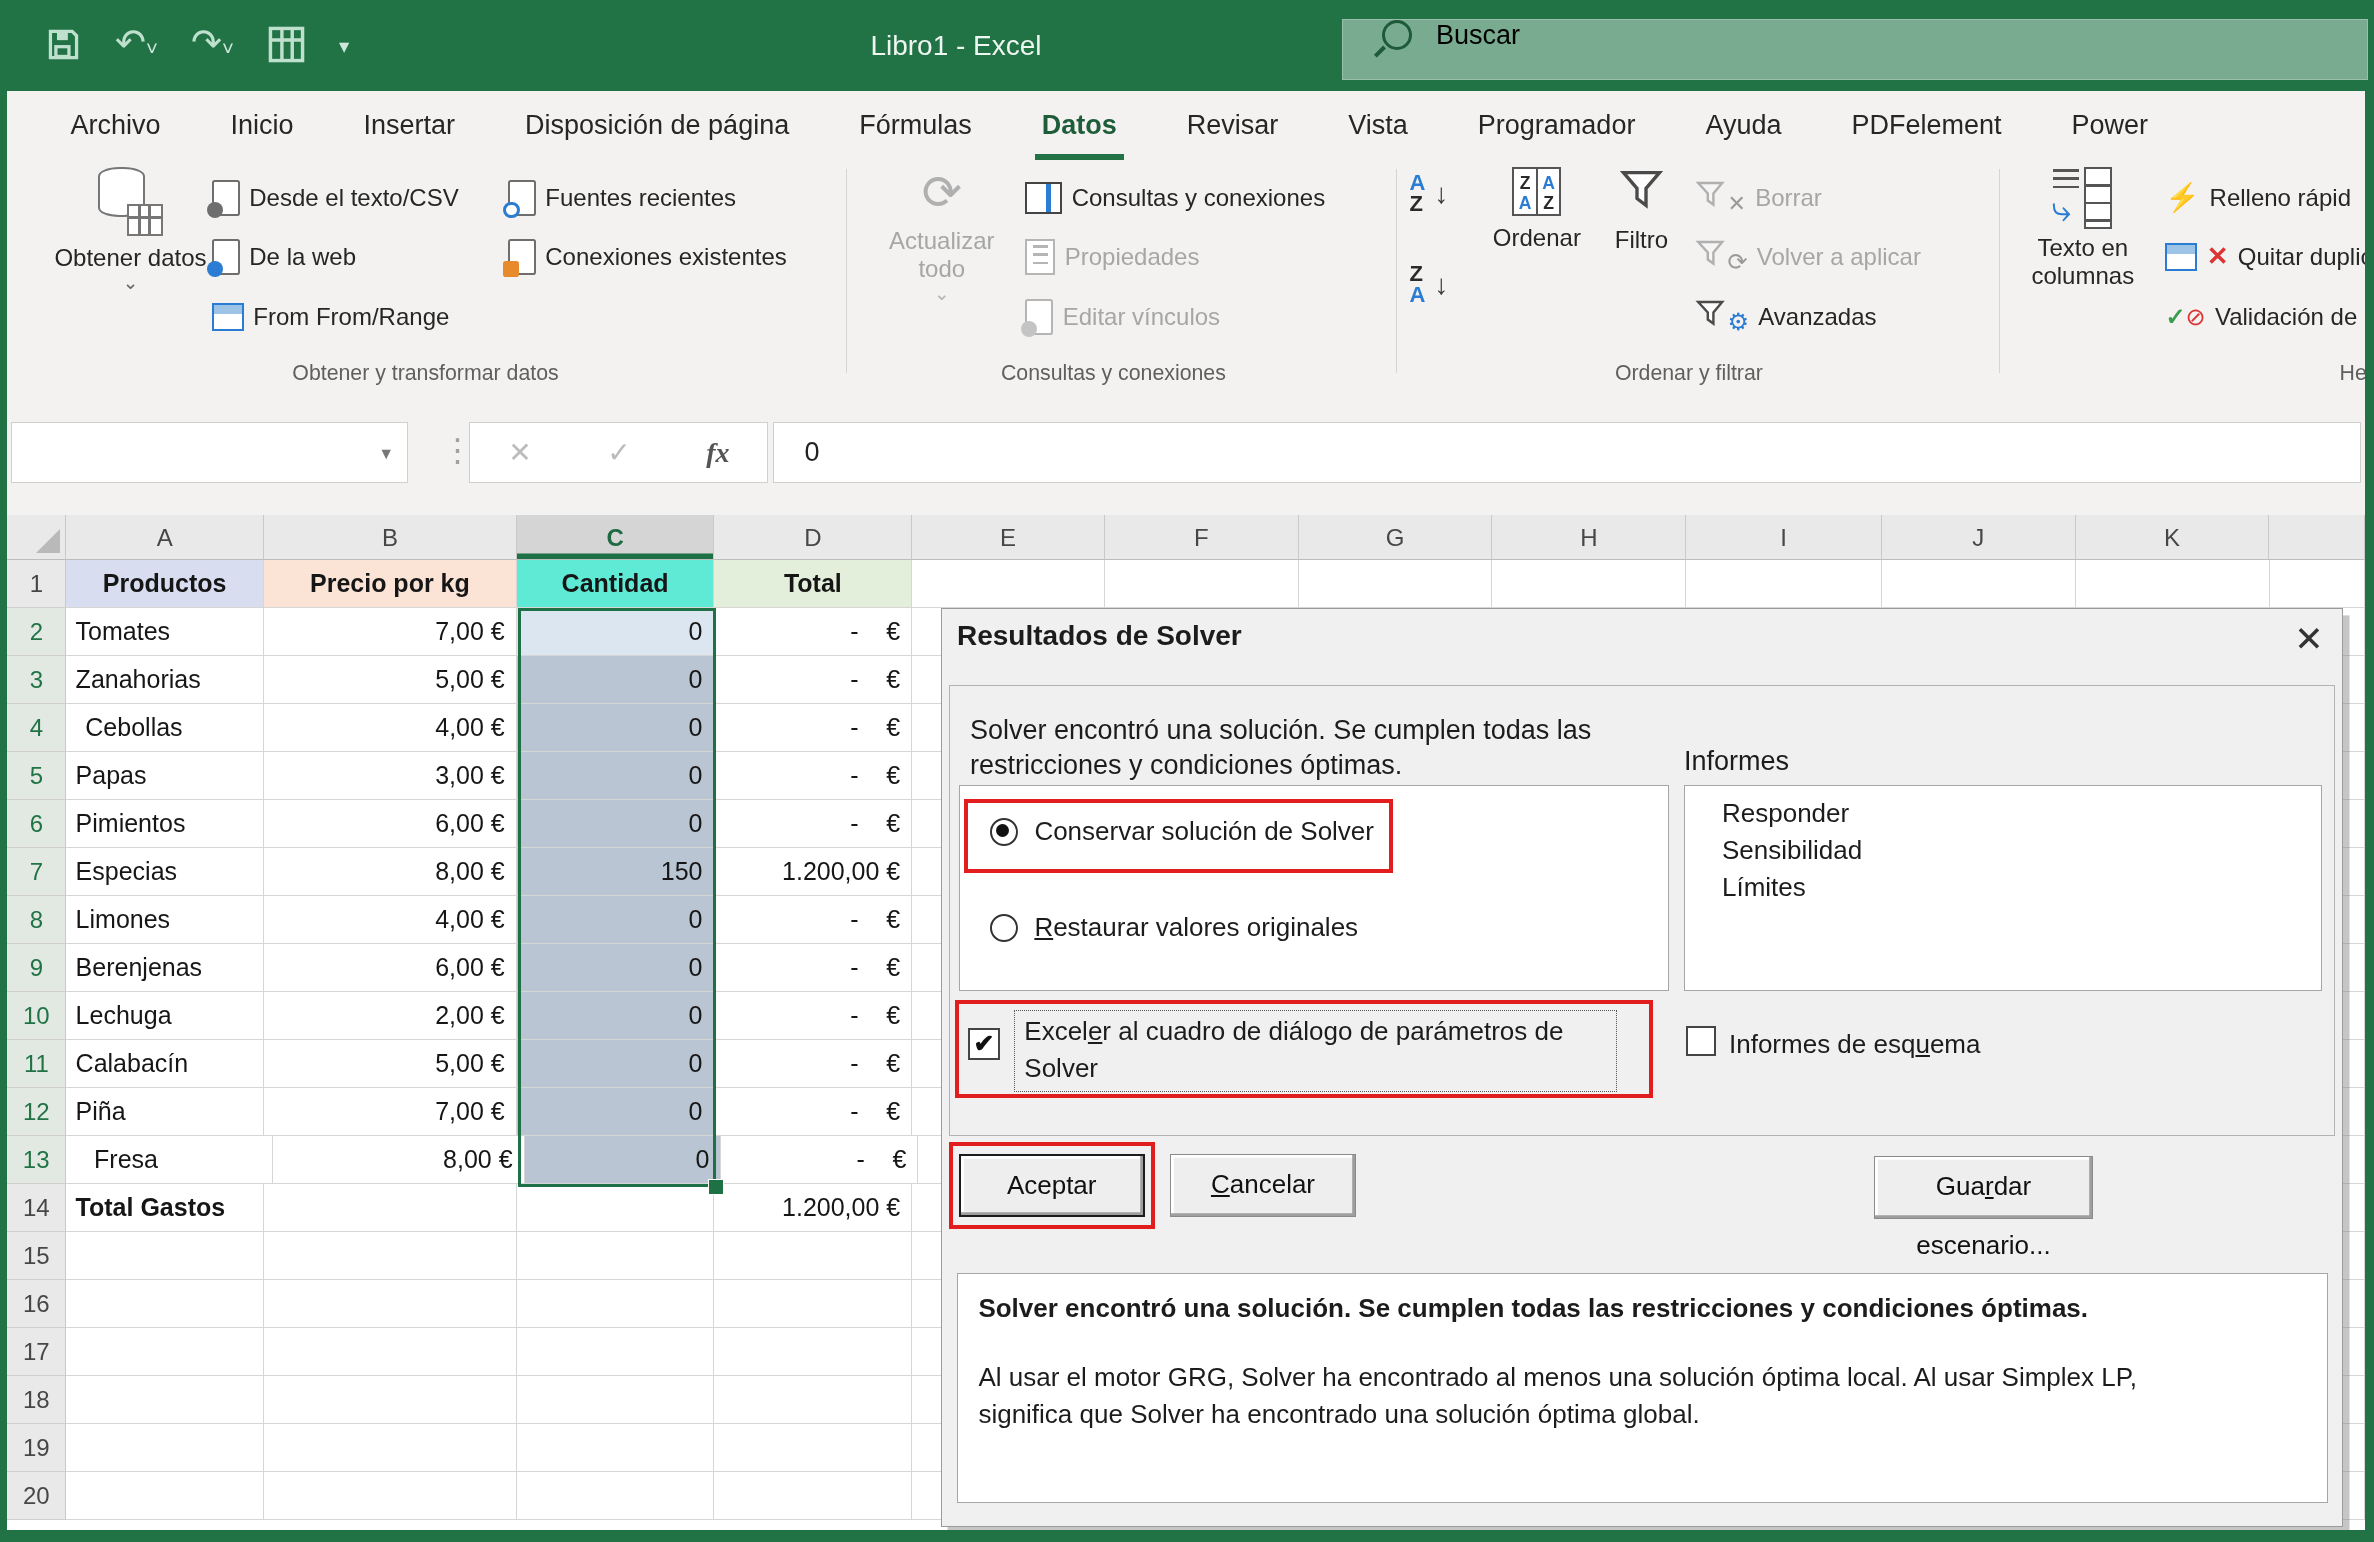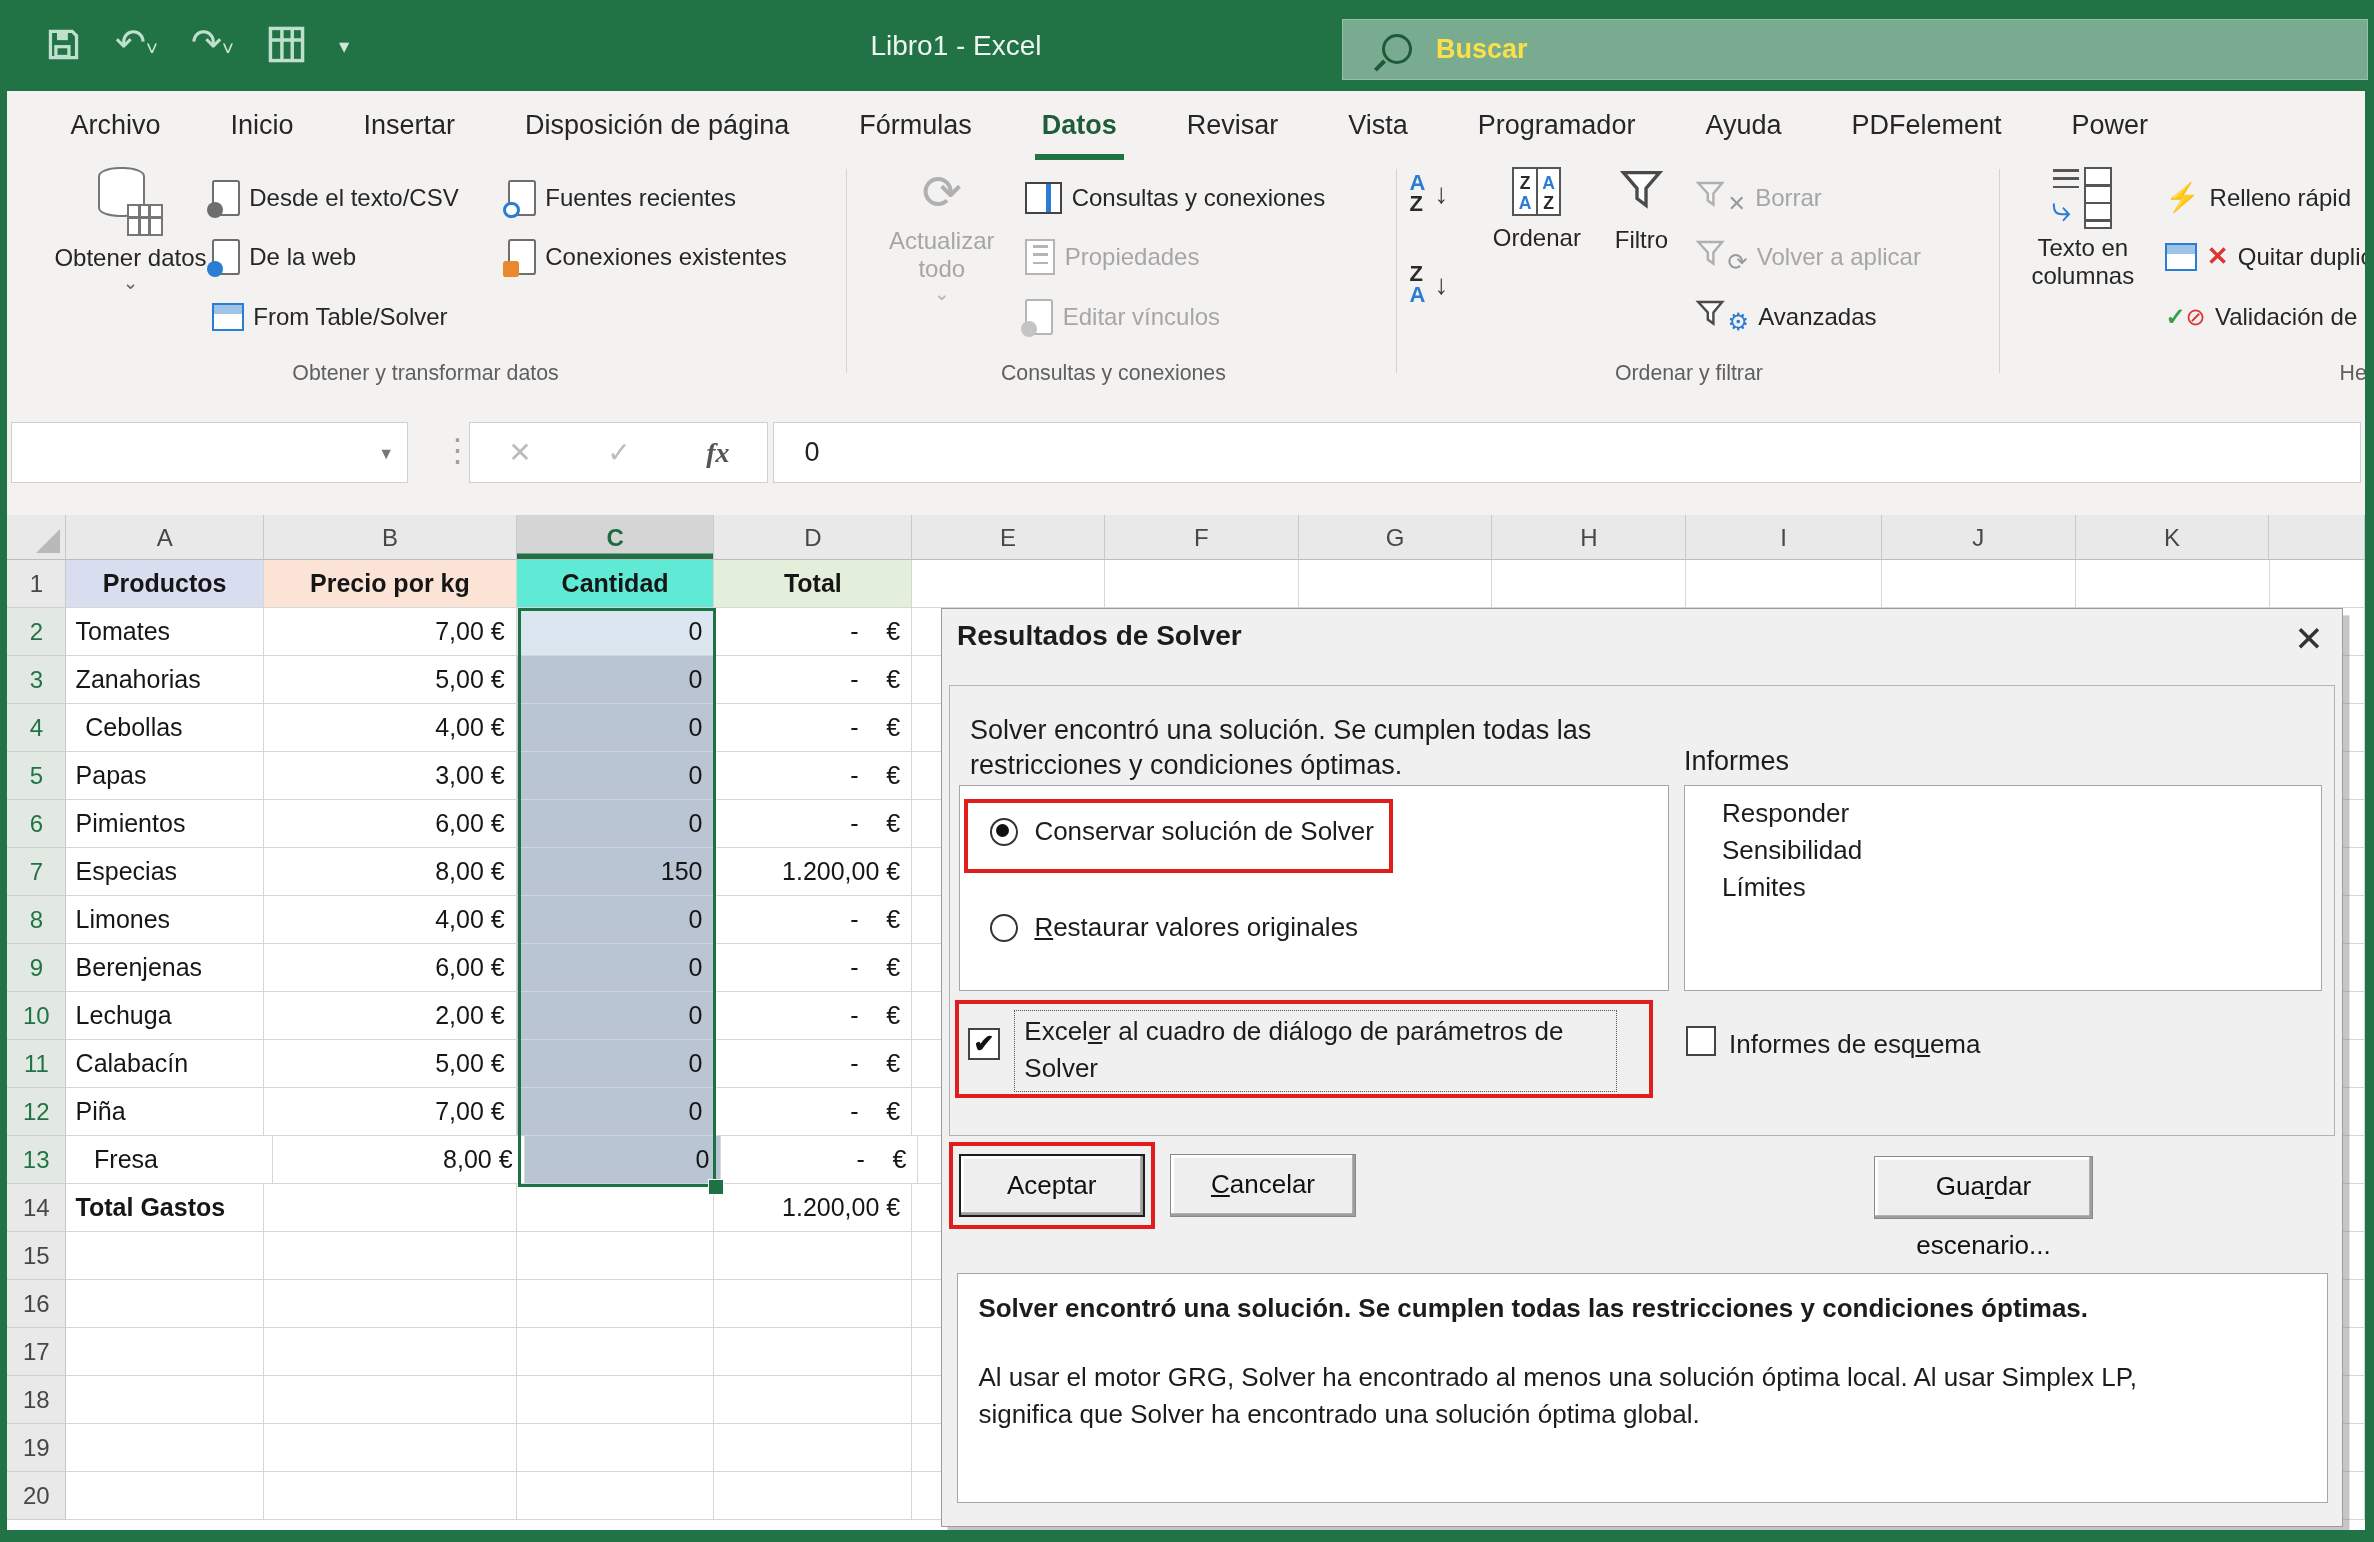--- a/index.html
+++ b/index.html
@@ -6,21 +6,21 @@
   body{width:2375px;height:1543px;position:relative;overflow:hidden;
        font-family:"Liberation Sans", sans-serif; background:#f3f2f1;}
   
   .titlebar{position:absolute;left:0;top:0;width:2375px;height:91px;background:#217346;}
   .qat{position:absolute;left:45px;top:0;height:91px;display:flex;align-items:center;gap:33px;}
   .qat .g{color:#bfe0cd;font-size:37px;line-height:91px;}
   .qat .caret{color:#cfe7da;font-size:20.4px;}
   .apptitle{position:absolute;left:557px;top:0;width:798px;height:91px;display:flex;align-items:center;justify-content:center;
             color:#eef6f1;font-size:28px;}
   .searchbox{position:absolute;left:1342px;top:18.6px;width:1024px;height:59px;background:rgba(255,255,255,.40);
-             border:0.9px solid rgba(255,255,255,.25);display:flex;align-items:center;color:#fde047;font-size:27px;font-weight:bold;}
+             border:0.9px solid rgba(255,255,255,.25);display:flex;color:#000000;font-size:27px;}
   .mag{width:24px;height:24px;border:3.7px solid #1c5a39;border-radius:50%;position:relative;margin:0 24px 0 39px;}
   .mag::after{content:"";position:absolute;width:3.7px;height:13px;background:#1c5a39;left:-7.4px;top:22px;transform:rotate(45deg);}
   
   .tabrow{position:absolute;left:7.4px;top:91px;width:2358px;height:69px;background:#f3f2f1;display:flex;align-items:center;padding-left:28px;box-sizing:border-box;}
   .tab{font-size:27px;color:#262626;padding:0 35px;height:69px;line-height:69px;position:relative;white-space:nowrap;}
   .tab.active{color:#1e5c3a;font-weight:bold;}
   .tab.active::after{content:"";position:absolute;left:28px;right:28px;bottom:0;height:5.6px;background:#217346;}
   
   .ribbon{position:absolute;left:7.4px;top:160px;width:2358px;height:235px;background:#f3f2f1;border-bottom:1.9px solid #dcdcdc;overflow:hidden;}
   .rgroup{position:absolute;top:0;height:232px;}
@@ -183,21 +183,21 @@
       <span>Desde el texto/CSV</span>
     </div>
     <div class="ritem" style="left:186px;top:74px;">
       <span class="i-doc">
           <span class="badge b-blue"></span>
         </span>
       <span>De la web</span>
     </div>
     <div class="ritem" style="left:186px;top:134px;">
       <span class="i-tblue"></span>
-      <span>From Table/Solver</span>
+      <span>From From/Range</span>
     </div>
     <div class="ritem" style="left:482px;top:15px;">
       <span class="i-doc">
           <span class="badge b-clock"></span>
         </span>
       <span>Fuentes recientes</span>
     </div>
     <div class="ritem" style="left:482px;top:74px;">
       <span class="i-doc">
           <span class="badge b-orange"></span>

